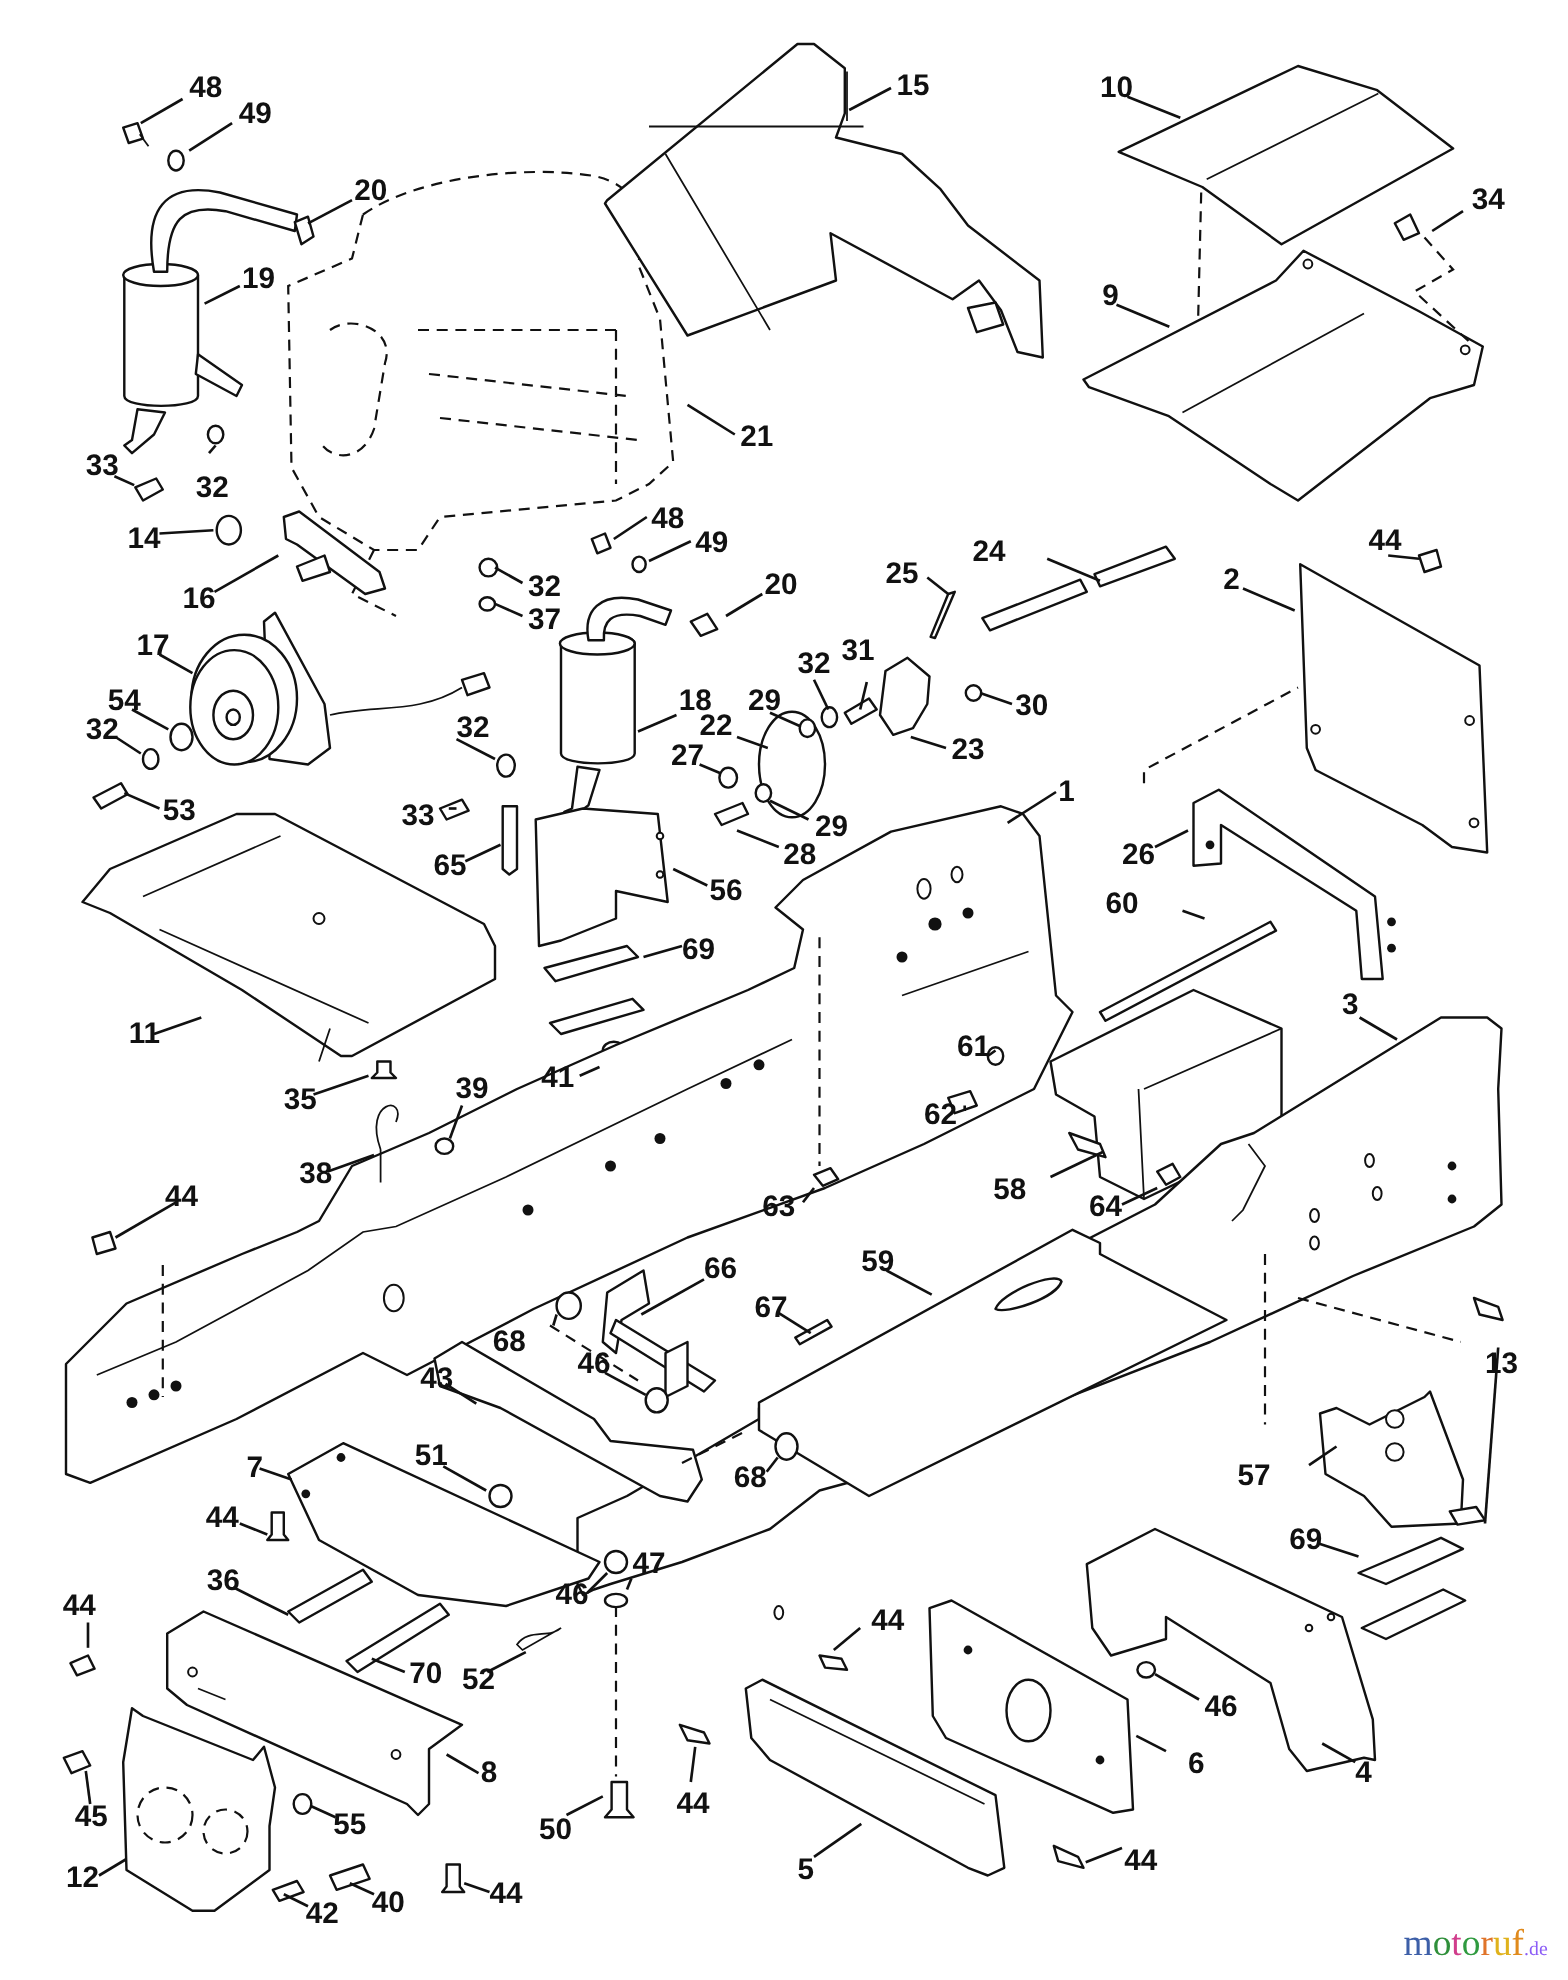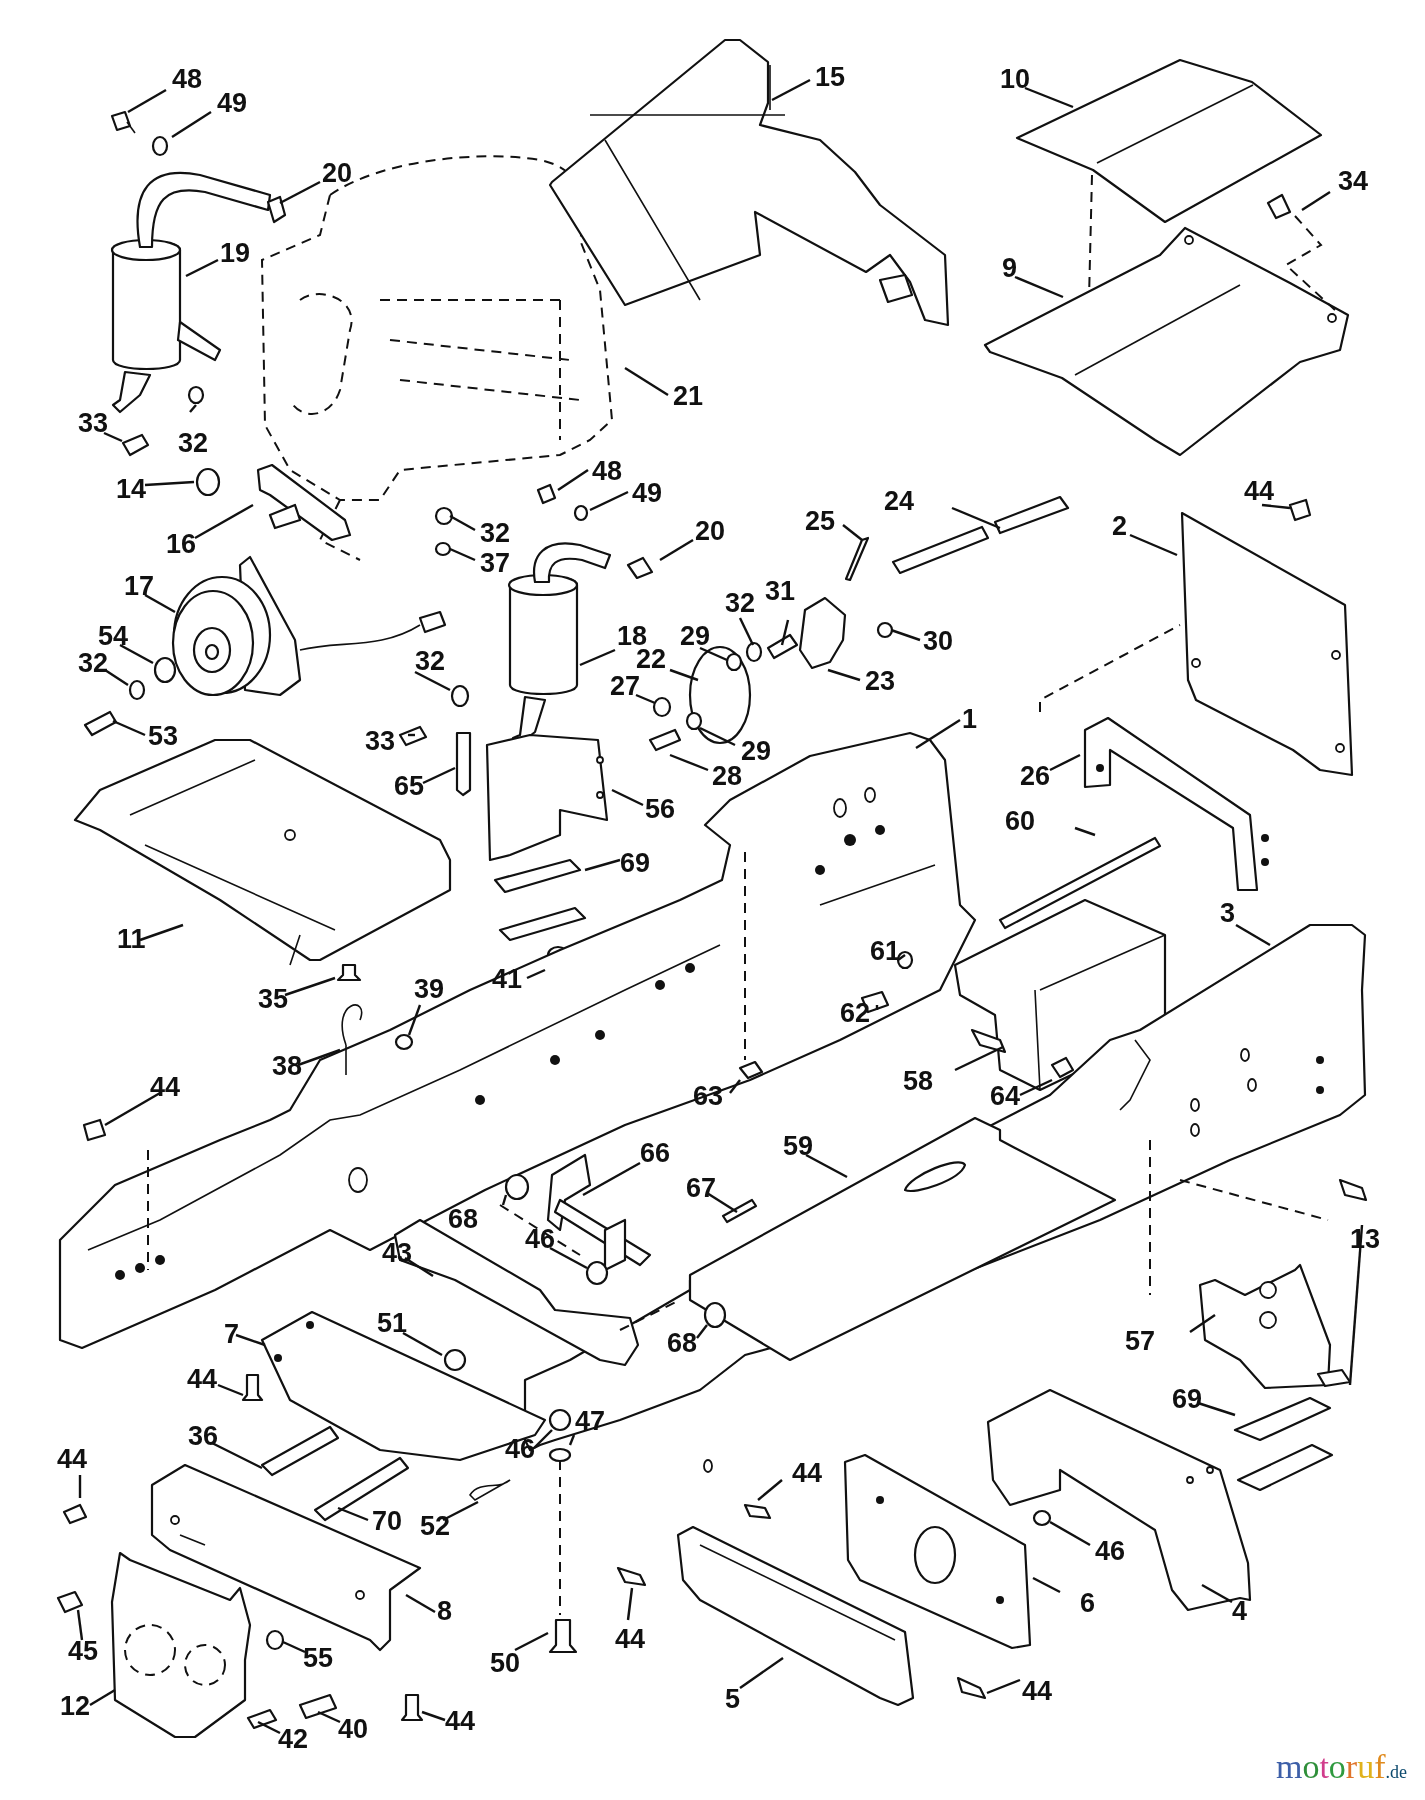--- a/index.html
+++ b/index.html
@@ -7,21 +7,21 @@
   #diagram { position: absolute; left: 0; top: 0; width: 1425px; height: 1800px; }
   .part { fill: #ffffff; stroke: #111111; stroke-width: 2.2; stroke-linejoin: round; }
   .part-thin { fill: none; stroke: #111111; stroke-width: 1.6; }
   .hidden-line { fill: none; stroke: #111111; stroke-width: 2; stroke-dasharray: 10 7; }
   .leader { stroke: #111111; stroke-width: 2.4; }
   .callout { font-family: "Liberation Sans Narrow", "Liberation Sans", sans-serif; font-weight: 700; font-size: 27px; fill: #111111; }
   .hole { fill: #111111; }
   .hole-open { fill: #ffffff; stroke: #111111; stroke-width: 1.8; }
   #watermark { position: absolute; right: 18px; bottom: 14px; font-family: "Liberation Serif", serif; font-size: 34px; letter-spacing: 0px; }
   #watermark span { display: inline-block; }
-  #watermark .tld { font-size: 18px; color: #0c4a6e; }
+  #watermark .tld { font-size: 18px; color: #8b5cf6; }
 </style>
 </head>
 <body>
 
 <svg id="diagram" viewBox="0 0 1425 1800" xmlns="http://www.w3.org/2000/svg">
 
   <g>
     <path class="hidden-line" d="M330,195 C380,160 480,150 540,160 C580,168 590,200 580,240 L600,290 L612,420 L590,440 L560,455 L400,470 L380,500 L340,500 L290,470 L265,425 L262,260 L320,235 Z"></path>
     <path class="hidden-line" d="M300,300 C320,285 360,300 350,330 L340,390 C330,420 300,420 290,400"></path>
     <path class="hidden-line" d="M380,300 L560,300 M390,340 L570,360 M400,380 L580,400 M560,300 L560,440"></path>

